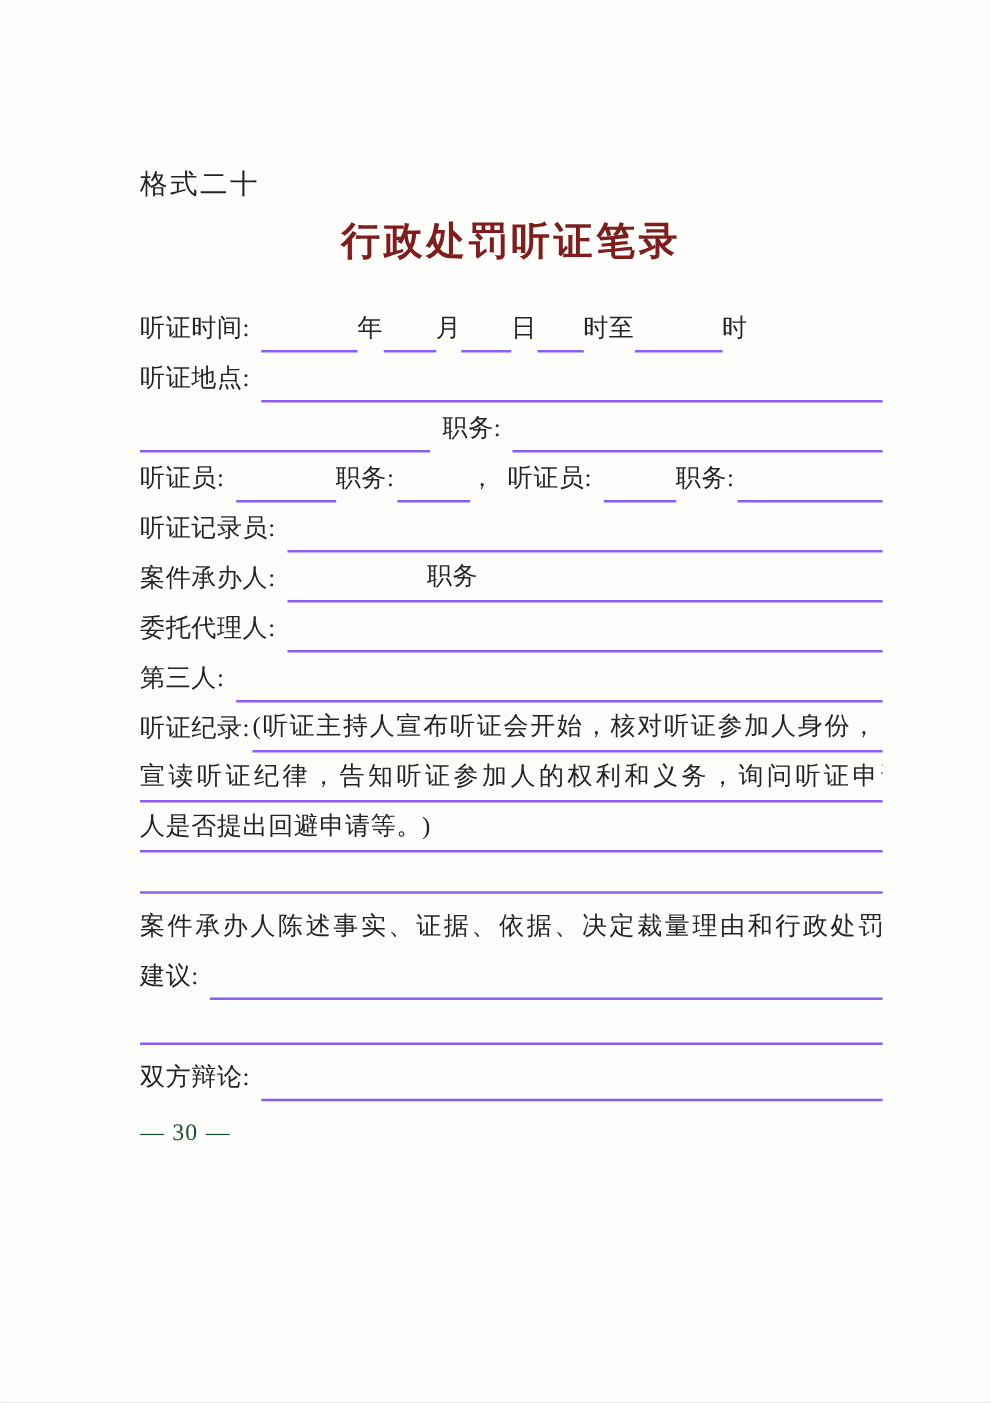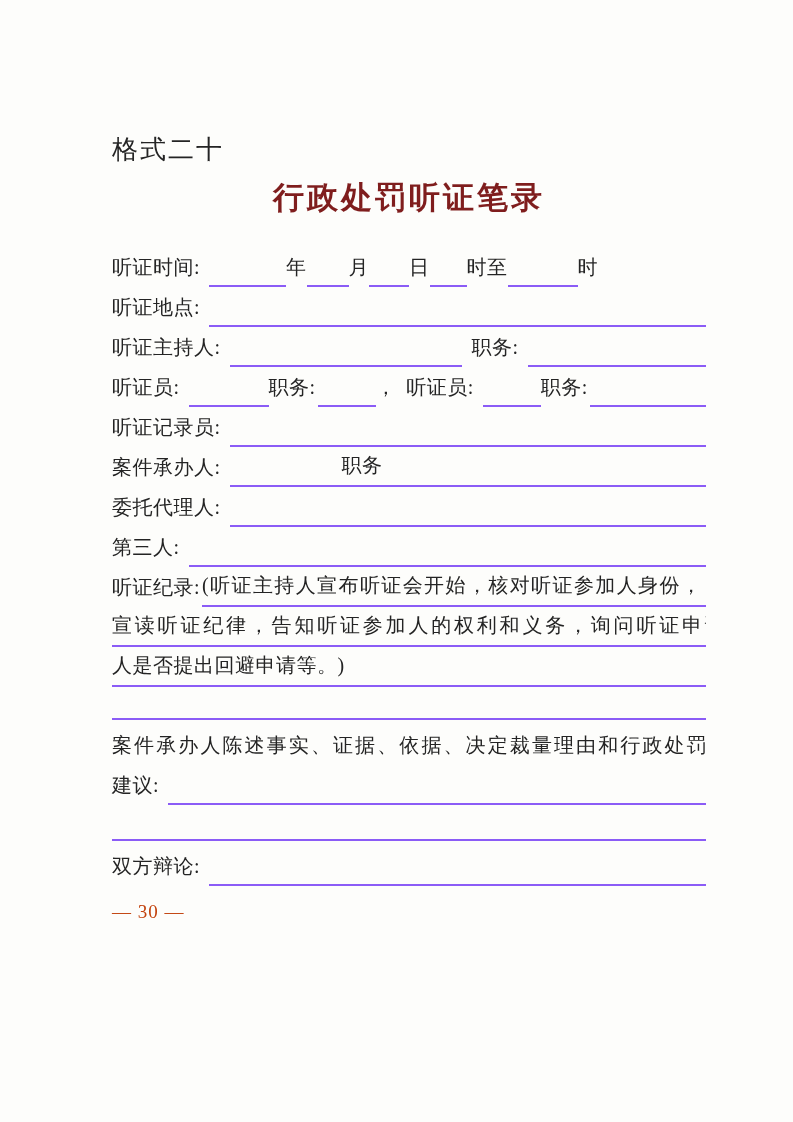--- a/index.html
+++ b/index.html
@@ -8,21 +8,21 @@
     width:793px; height:1122px;
     margin:0 auto;
     background:#fdfdfb;
     font-family:"Liberation Serif","DejaVu Serif",serif;
     color:#242424;
     overflow:hidden;
     box-shadow:0 0 4px rgba(0,0,0,.15);
   }
   .content { position:absolute; left:112px; top:0; width:594px; }
 
-  .format-label { margin-top:132px; font-size:26px; letter-spacing:2px; }
+  .format-label { margin-top:132px; font-size:22px; letter-spacing:2px; }
   .doc-title {
     margin-top:10px; text-align:center;
     font-size:31px; font-weight:bold; letter-spacing:3px;
     color:#7f1d1d;
   }
 
   .rows { margin-top:28px; font-size:20px; letter-spacing:.5px; }
   .frow { display:flex; align-items:flex-end; height:40px; }
   .frow.tall { height:45px; }
   .frow.div1 { height:33px; }
@@ -35,21 +35,21 @@
   .lbl-tight { margin-right:2px; }
   .gapL { margin-left:10px; }
 
   .on-line { white-space:nowrap; overflow:hidden; }
   .ls14 { letter-spacing:1.4px; }
   .ls28 { letter-spacing:2.8px; }
   .ls20 { letter-spacing:2.1px; }
 
   .duty-inline { display:inline-block; padding-left:112px; }
 
-  .page-number { margin-top:15px; font-size:19px; letter-spacing:1px; color:#c2410c; }
+  .page-number { margin-top:15px; font-size:19px; letter-spacing:1px; color:#14532d; }
 </style>
 </head>
 <body>
 
 <div class="page">
   <div class="content">
 
     <div class="format-label">格式二十</div>
 
     <div class="doc-title">行政处罚听证笔录</div>
@@ -70,21 +70,20 @@
         <div class="c u" style="width:70px"></div>
         <span class="c">时</span>
       </div>
 
       <div class="frow">
         <span class="c lbl">听证地点:</span>
         <div class="c u grow"></div>
       </div>
 
       <div class="frow">
-        <span class="c lbl">听证主持人:</span>
         <div class="c u" style="width:232px"></div>
         <span class="c lbl gapL">职务:</span>
         <div class="c u grow"></div>
       </div>
 
       <div class="frow">
         <span class="c lbl">听证员:</span>
         <div class="c u" style="width:80px"></div>
         <span class="c lbl-tight">职务:</span>
         <div class="c u" style="width:58px"></div>

